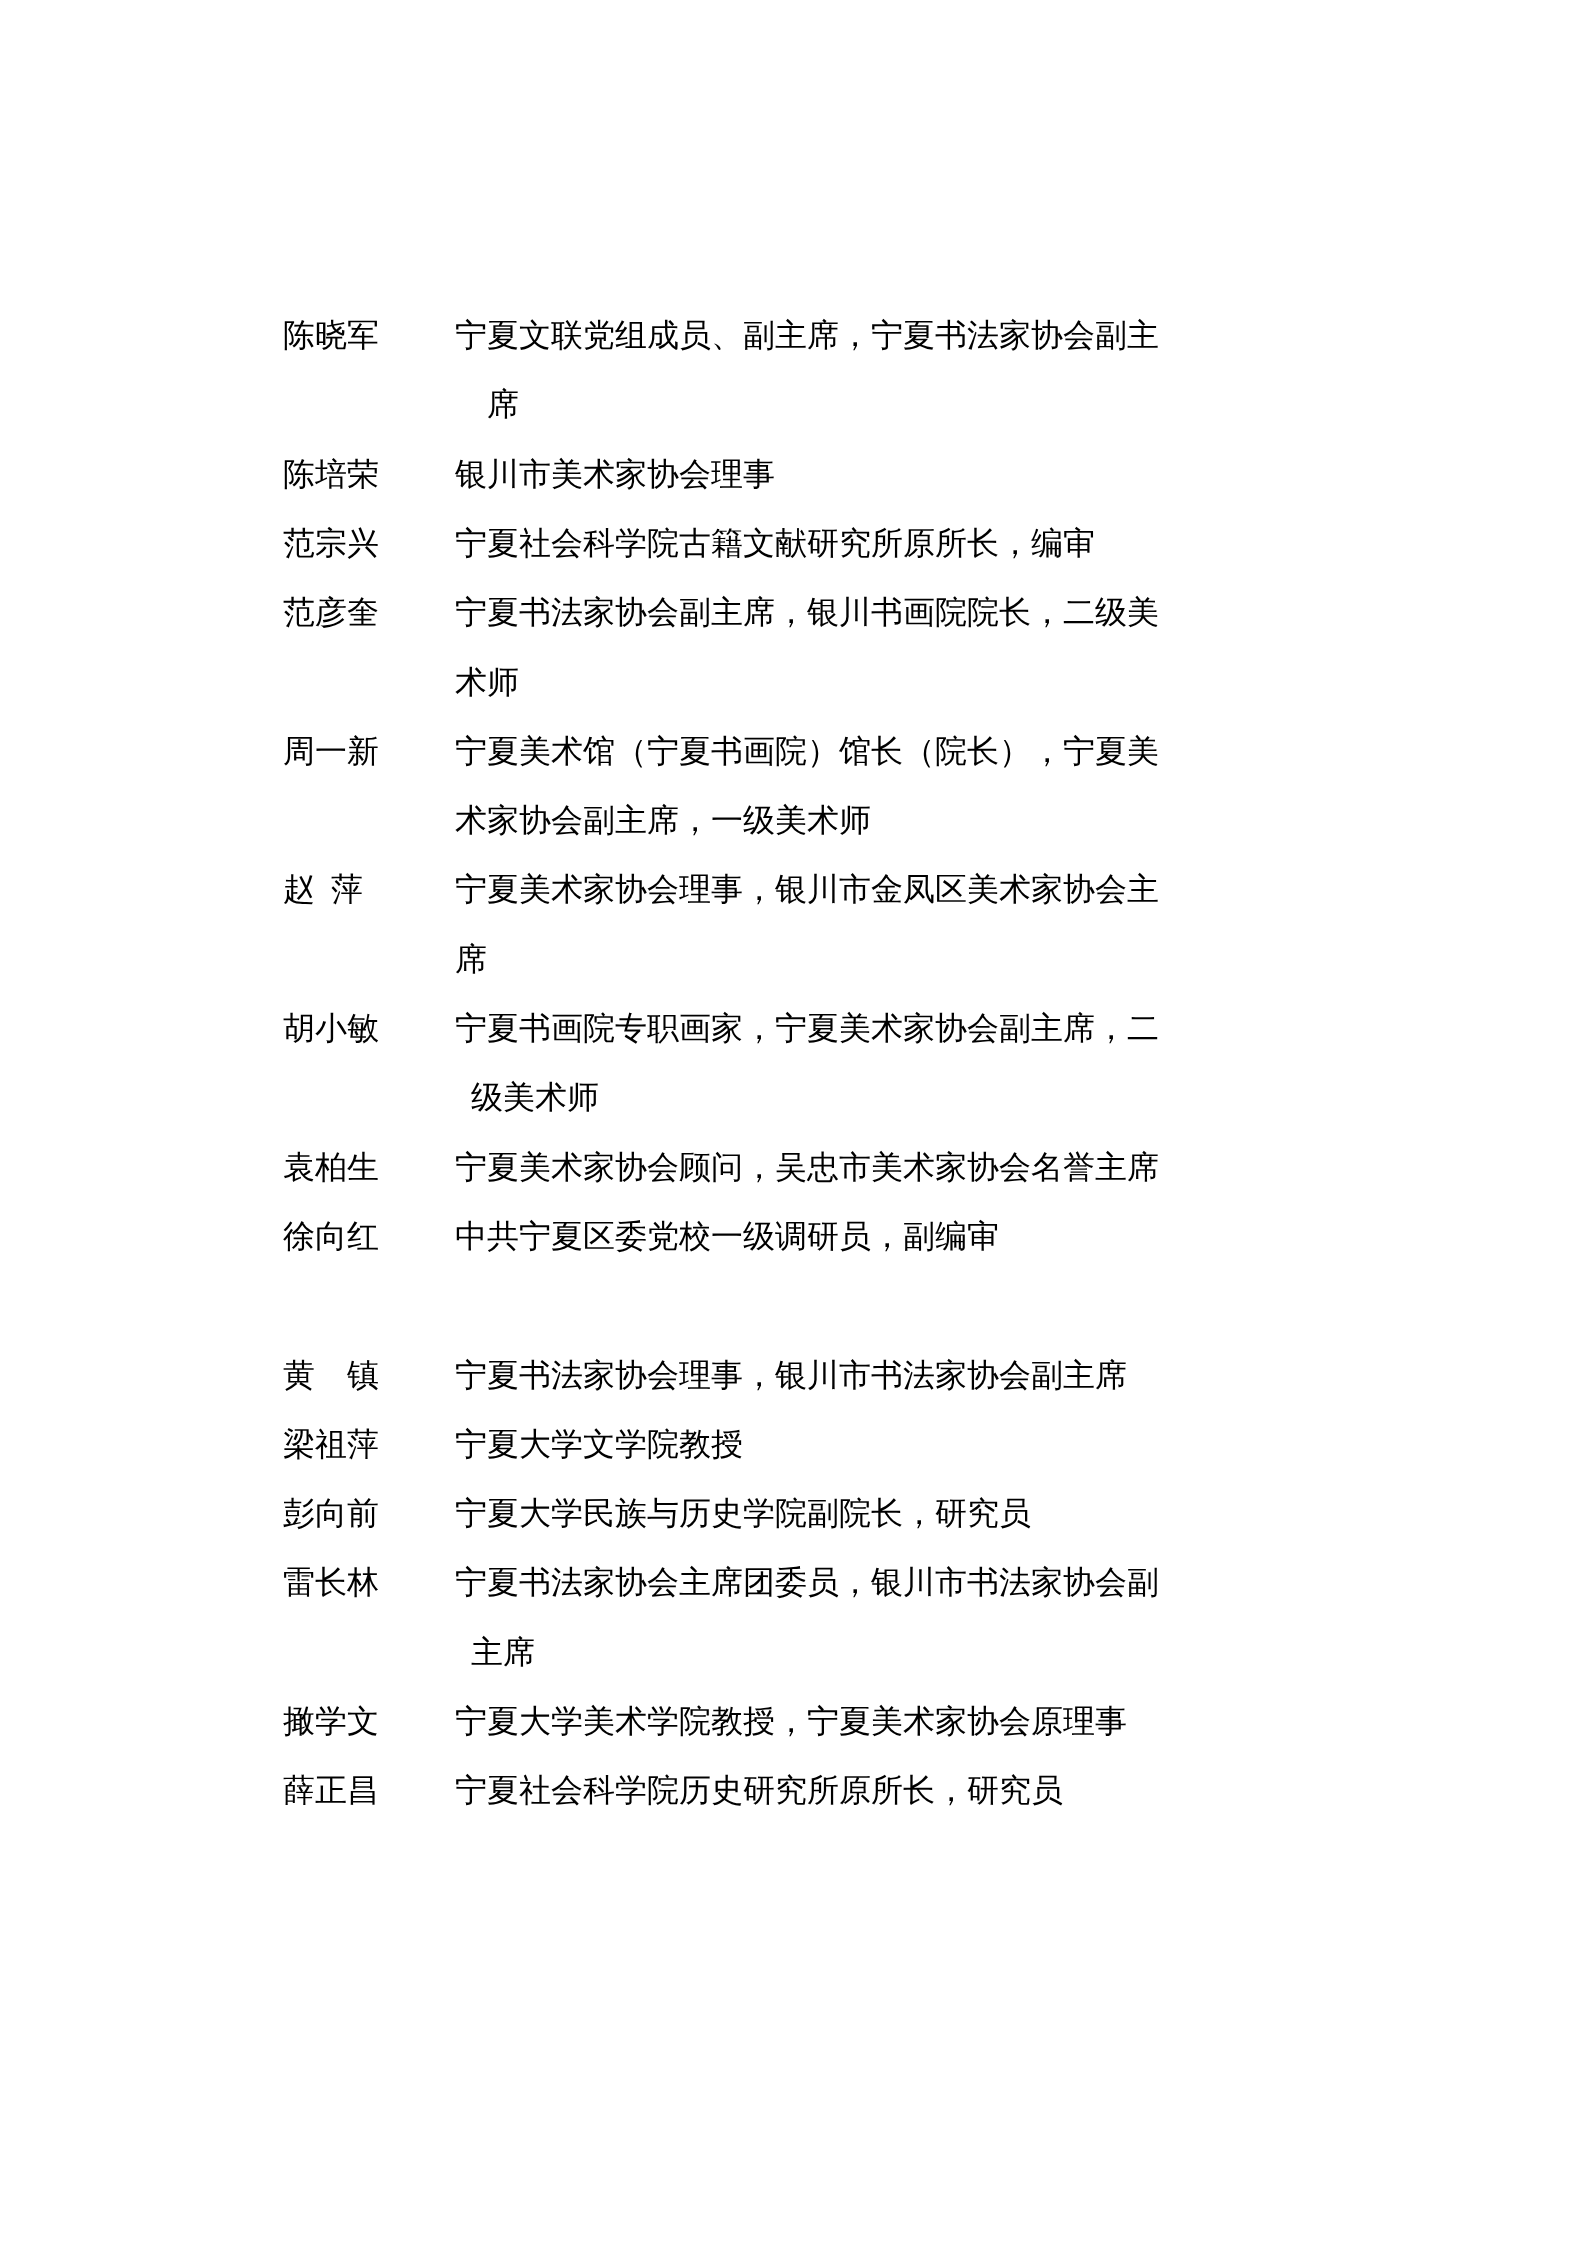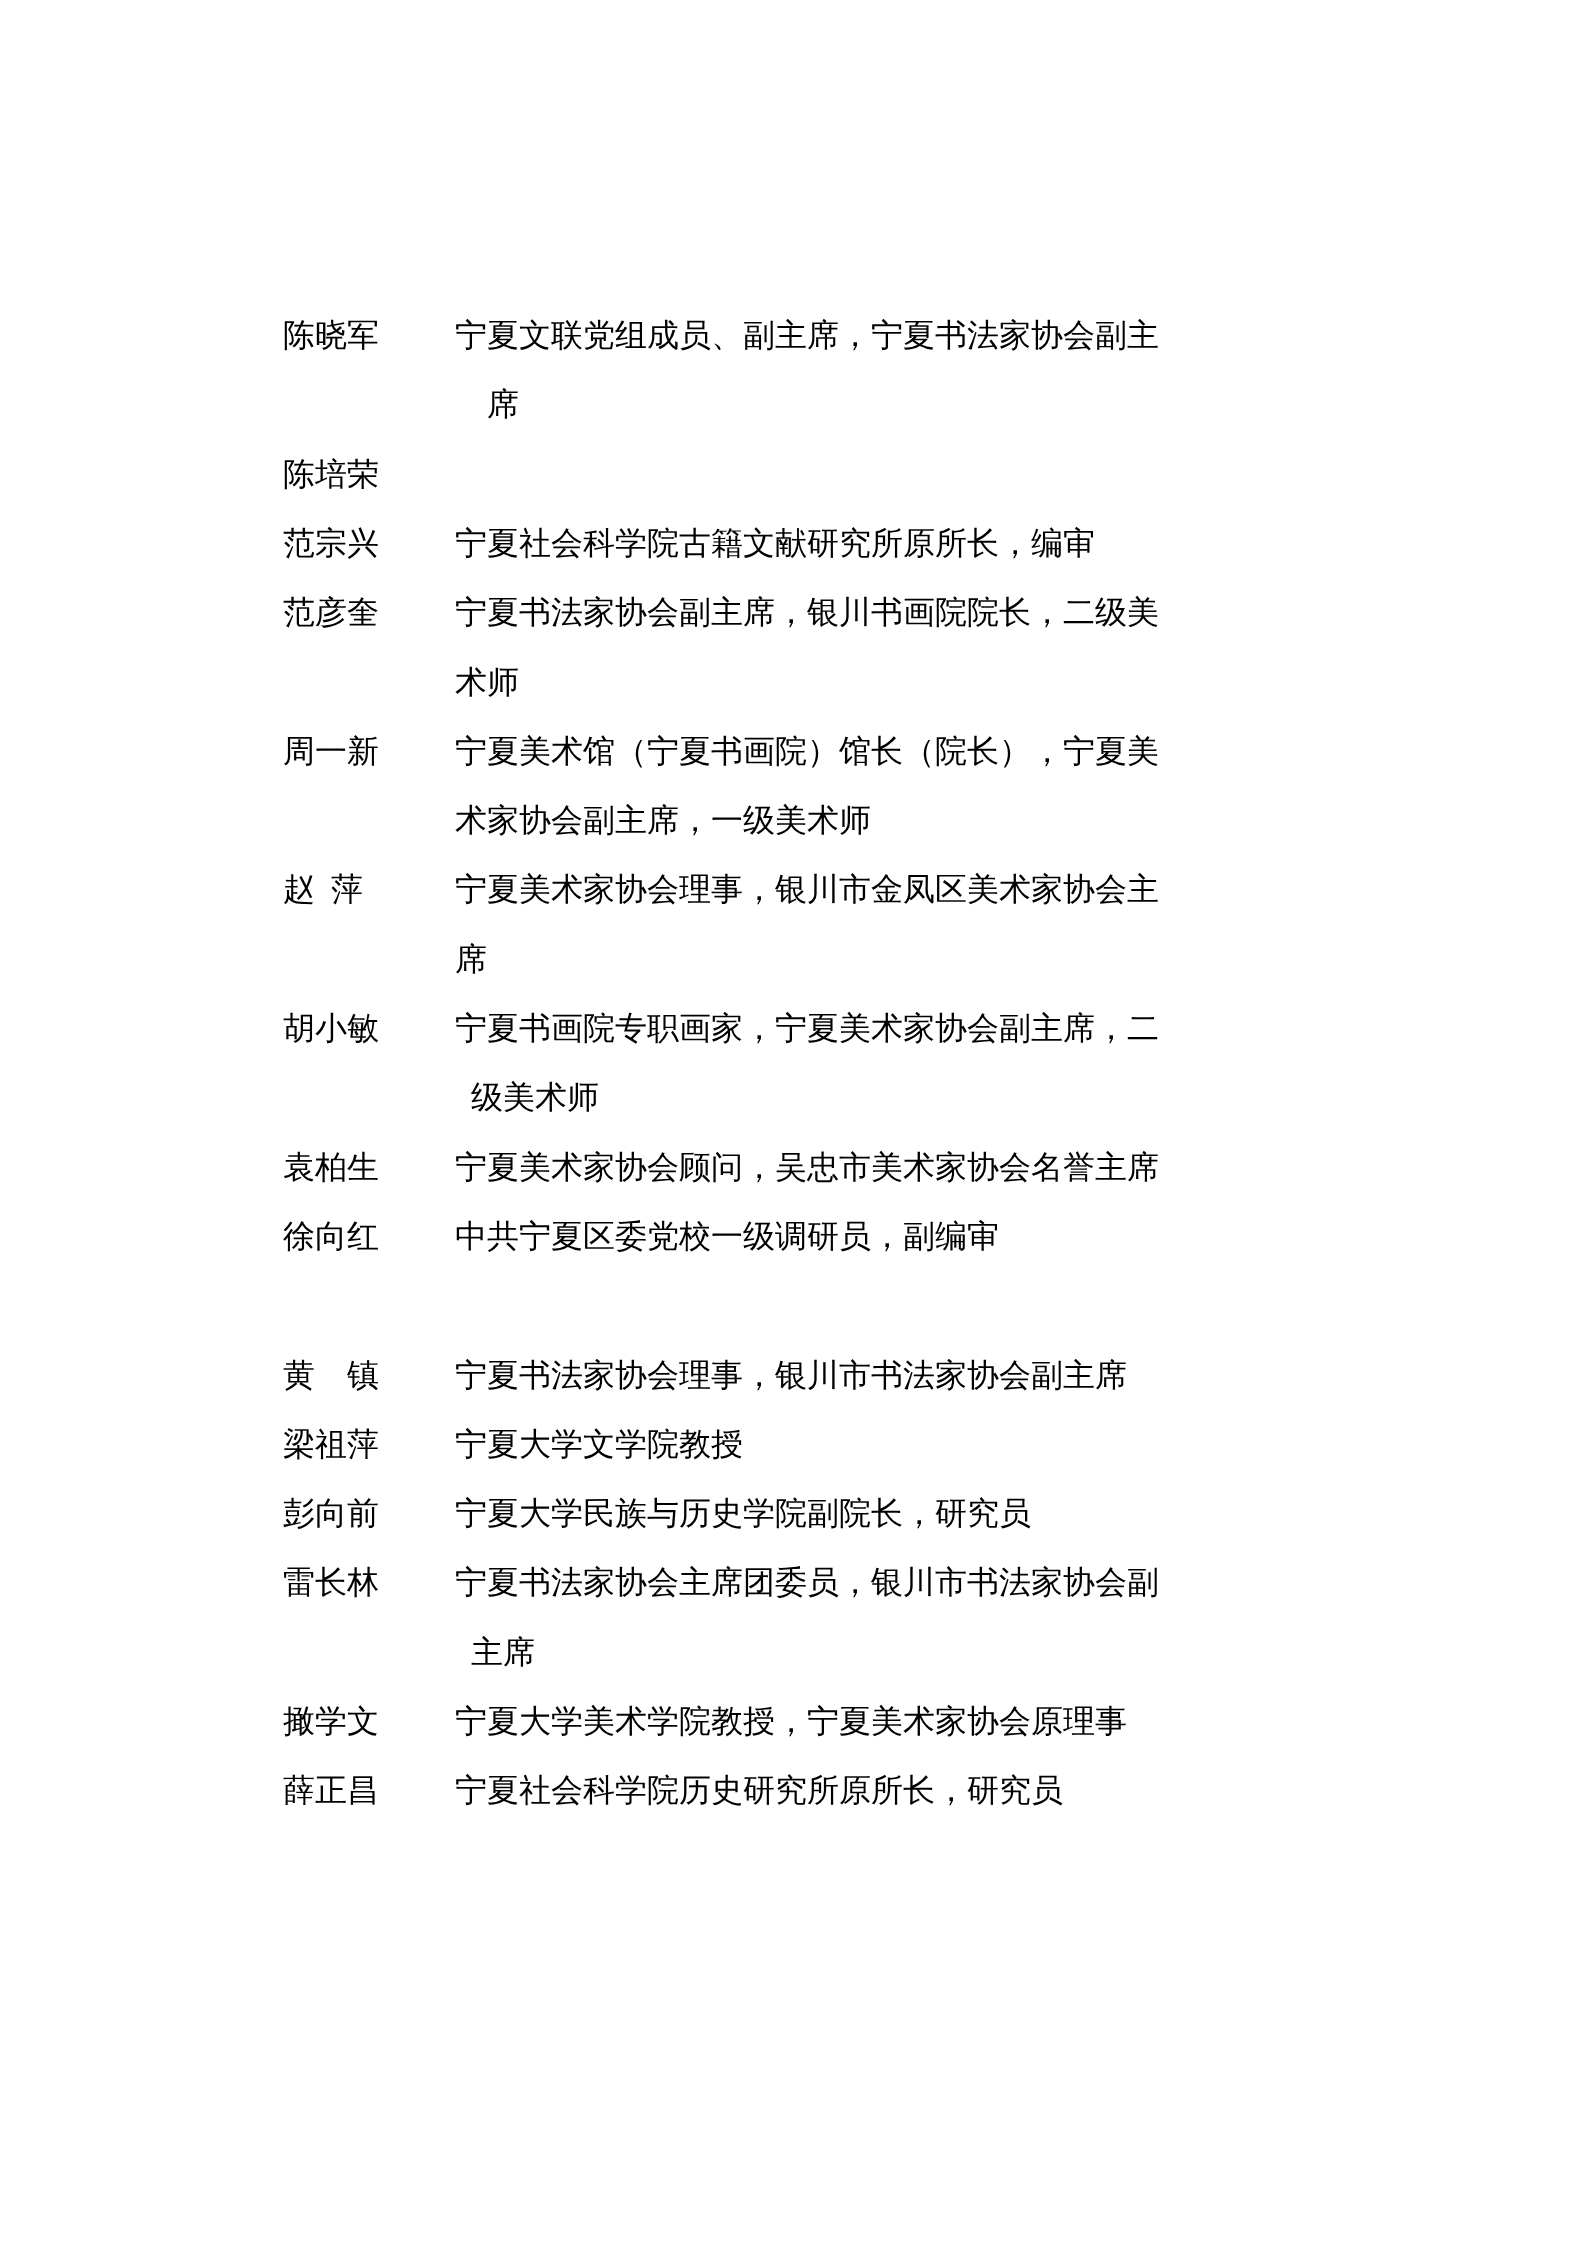--- a/index.html
+++ b/index.html
@@ -54,21 +54,21 @@
     white-space: pre;
   }
 </style>
 </head>
 <body>
 
 <div class="page">
   <div class="roster">
       <div class="line" style="top: 292px;"><span class="name">陈晓军</span><span class="desc">宁夏文联党组成员、副主席，宁夏书法家协会副主</span></div>
       <div class="line" style="top: 361px;"><span class="desc">　席</span></div>
-      <div class="line" style="top: 431px;"><span class="name">陈培荣</span></div>
+      <div class="line" style="top: 431px;"><span class="name">陈培荣</span><span class="desc">银川市美术家协会理事</span></div>
       <div class="line" style="top: 500px;"><span class="name">范宗兴</span><span class="desc">宁夏社会科学院古籍文献研究所原所长，编审</span></div>
       <div class="line" style="top: 569px;"><span class="name">范彦奎</span><span class="desc">宁夏书法家协会副主席，银川书画院院长，二级美</span></div>
       <div class="line" style="top: 639px;"><span class="desc">术师</span></div>
       <div class="line" style="top: 708px;"><span class="name">周一新</span><span class="desc">宁夏美术馆（宁夏书画院）馆长（院长），宁夏美</span></div>
       <div class="line" style="top: 777px; padding-left: 47px;"><span class="desc">术家协会副主席，一级美术师</span></div>
       <div class="line" style="top: 846px;"><span class="name">赵 萍</span><span class="desc">宁夏美术家协会理事，银川市金凤区美术家协会主</span></div>
       <div class="line" style="top: 916px;"><span class="desc">席</span></div>
       <div class="line" style="top: 985px; text-align: right;"><span class="name">胡小敏</span><span class="desc">宁夏书画院专职画家，宁夏美术家协会副主席，二</span></div>
       <div class="line" style="top: 1054px;"><span class="desc"> 级美术师</span></div>
       <div class="line" style="top: 1193px;"><span class="name">徐向红</span><span class="desc">中共宁夏区委党校一级调研员，副编审</span></div>

